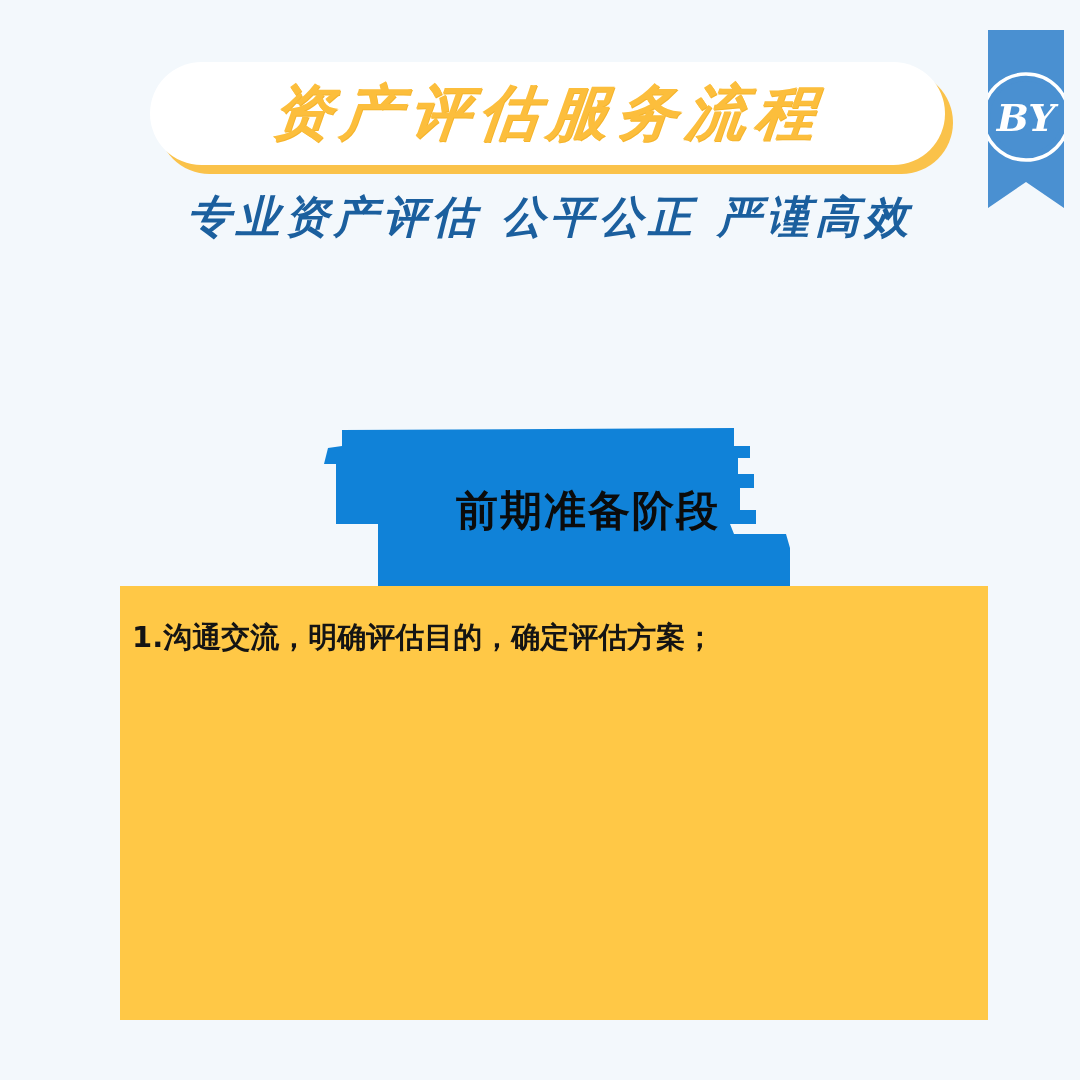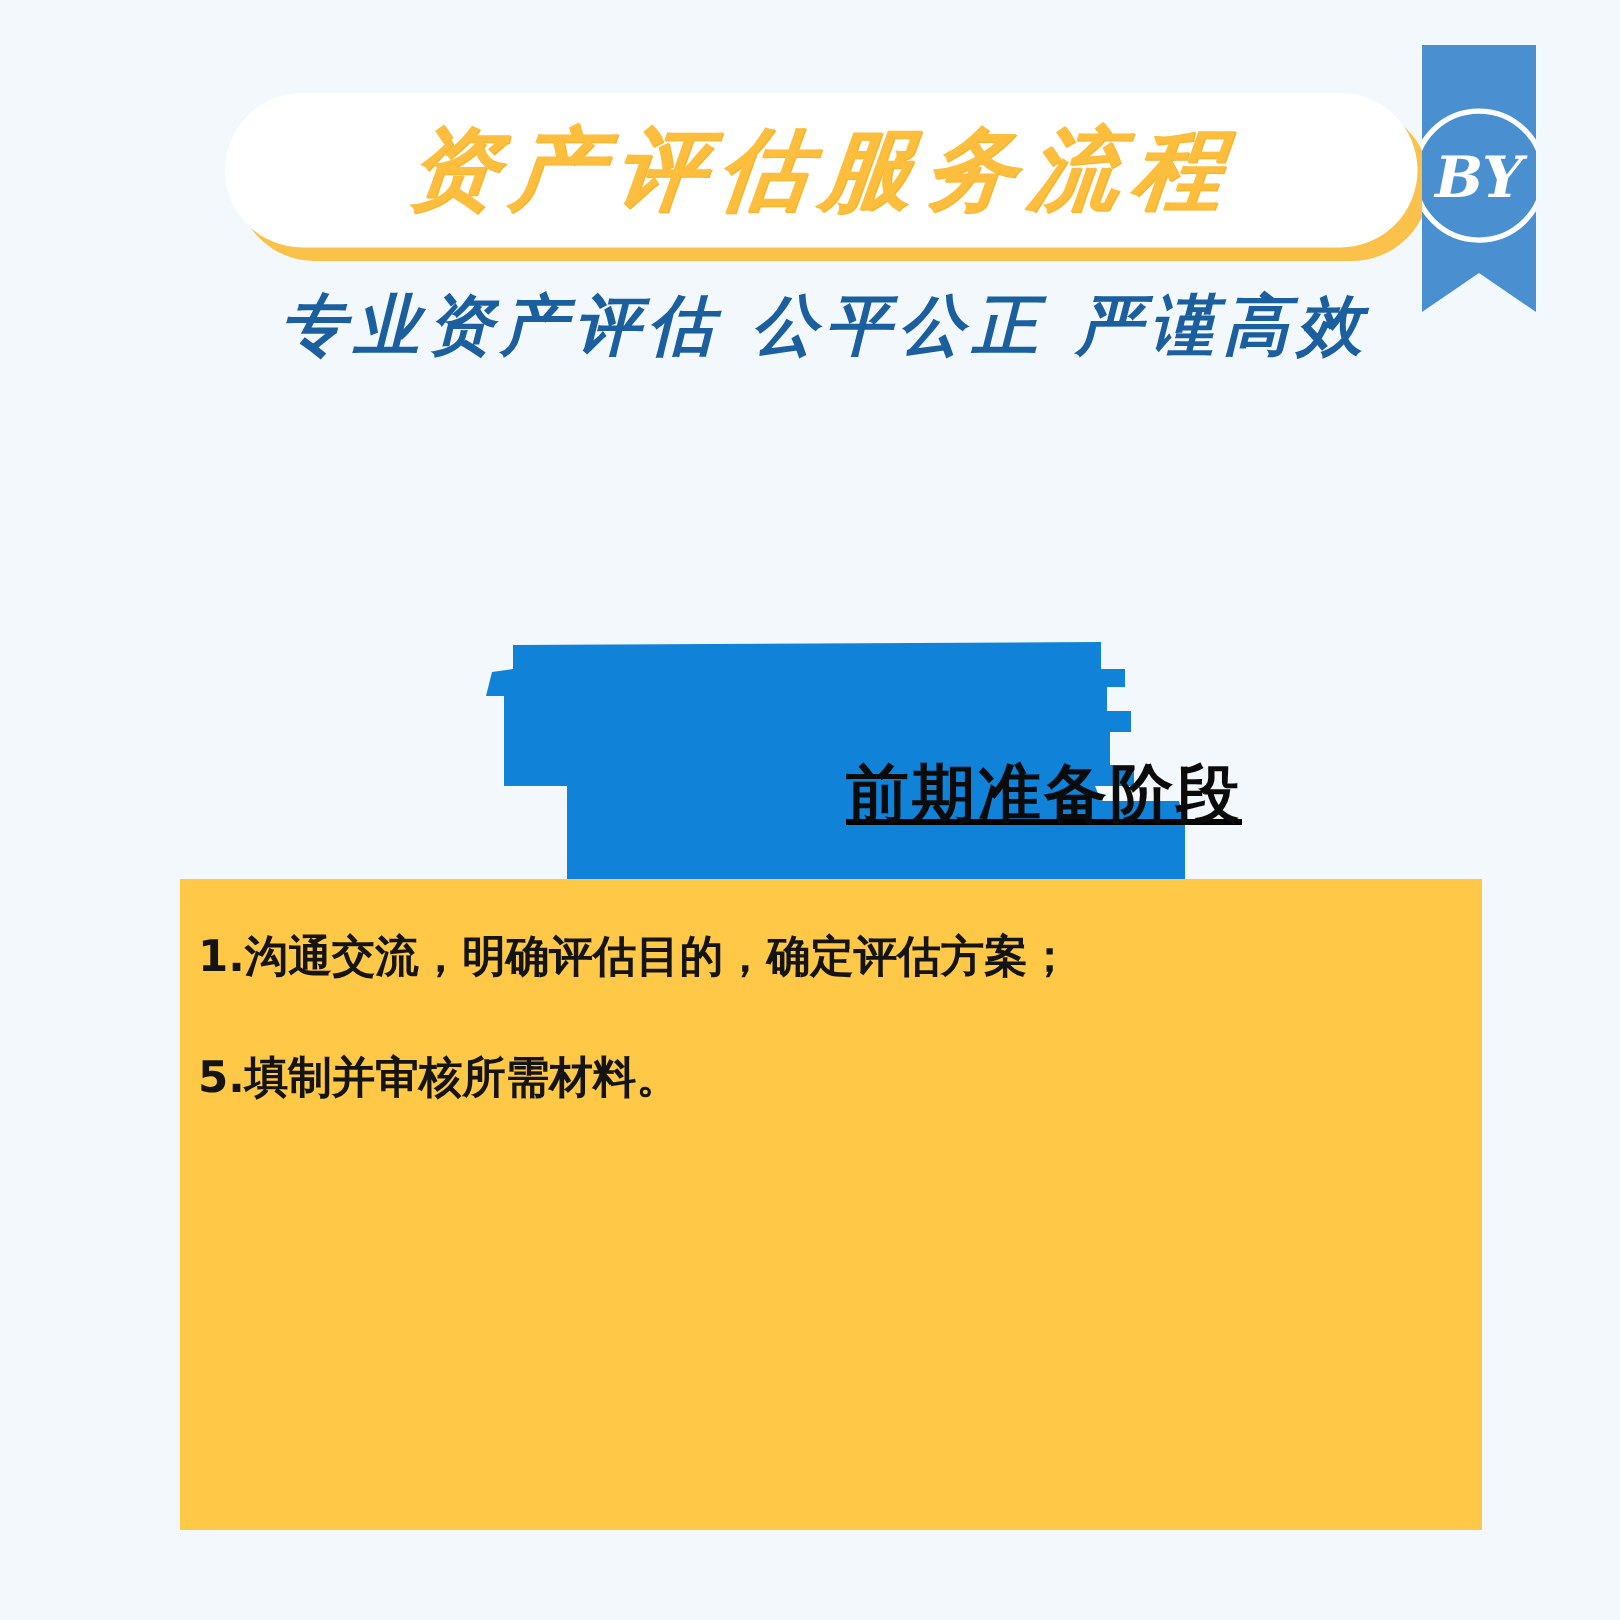--- a/index.html
+++ b/index.html
@@ -65,21 +65,21 @@
     letter-spacing: 9px;
     color: #fcbe3c;
     white-space: nowrap;
     transform: skewX(-6deg);
     text-shadow: 1px 1px 0 #f5b42c;
   }
 
   
   .badge {
     position: absolute;
-    left: 948px;
+    left: 988px;
     top: 30px;
     width: 54px;
     height: 200px;
   }
 
   .badge svg { display: block; }
 
   
   .subtitle {
     position: absolute;
@@ -104,28 +104,27 @@
     top: 422px;
     width: 480px;
     height: 168px;
   }
 
   .stage-banner svg { display: block; }
 
   .stage-label {
     position: absolute;
     left: 320px;
-    top: 440px;
+    top: 422px;
     width: 480px;
     height: 168px;
     display: flex;
     align-items: center;
-    justify-content: flex-end;
+    justify-content: center;
     pointer-events: none;
-    text-decoration: underline;
   }
 
   .stage-label span {
     font-family: "DejaVu Sans", "Liberation Sans", sans-serif;
     font-size: 42px;
     font-weight: 700;
     letter-spacing: 2px;
     color: #0b0b0b;
     white-space: nowrap;
     position: relative;
@@ -217,17 +216,16 @@
         Z"></path>
     </svg>
   </div>
   <div class="stage-label">
     <span>前期准备阶段</span>
   </div>
 
   <div class="content-card">
     <ul class="steps">
       <li class="step-item">1.沟通交流，明确评估目的，确定评估方案；</li>
-      <li class="step-item">5.填制并审核所需材料。</li>
     </ul>
   </div>
 
 </div>
 
 </body></html>

